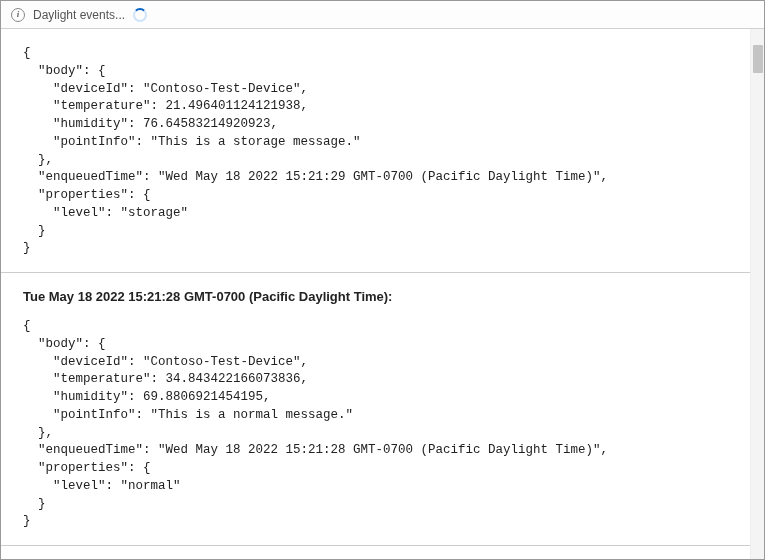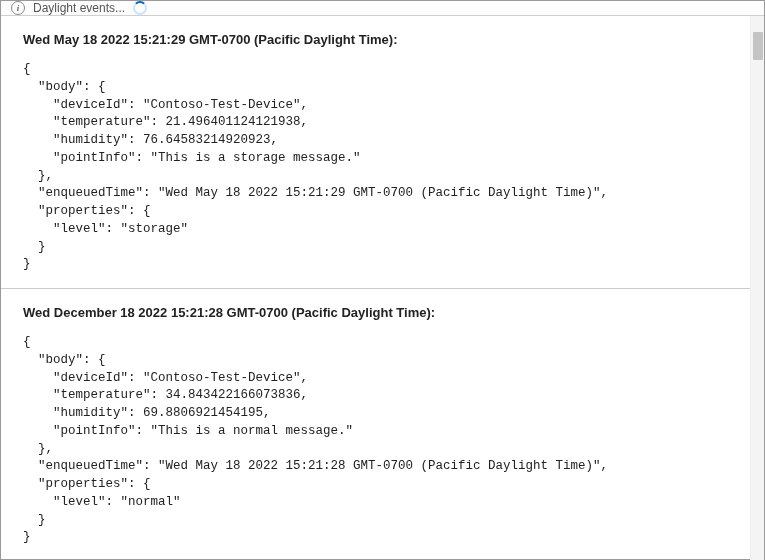--- a/index.html
+++ b/index.html
@@ -105,37 +105,36 @@
   <div class="status-bar">
     <span class="info-icon">i</span>
     <span>Daylight events...</span>
     <span class="spinner"></span>
   </div>
 
   <div class="content-wrap">
     <div class="content">
 
       <div class="event-block">
-        <div class="event-header">Wed May 18 2022 15:21:29 GMT-0700 (Pacific Daylight Time):</div>
         <div class="event-body">{
   "body": {
     "deviceId": "Contoso-Test-Device",
     "temperature": 21.496401124121938,
     "humidity": 76.64583214920923,
     "pointInfo": "This is a storage message."
   },
   "enqueuedTime": "Wed May 18 2022 15:21:29 GMT-0700 (Pacific Daylight Time)",
   "properties": {
     "level": "storage"
   }
 }</div>
       </div>
 
       <div class="event-block">
-        <div class="event-header">Wed December 18 2022 15:21:28 GMT-0700 (Pacific Daylight Time):</div>
+        <div class="event-header">Tue May 18 2022 15:21:28 GMT-0700 (Pacific Daylight Time):</div>
         <div class="event-body">{
   "body": {
     "deviceId": "Contoso-Test-Device",
     "temperature": 34.843422166073836,
     "humidity": 69.8806921454195,
     "pointInfo": "This is a normal message."
   },
   "enqueuedTime": "Wed May 18 2022 15:21:28 GMT-0700 (Pacific Daylight Time)",
   "properties": {
     "level": "normal"

